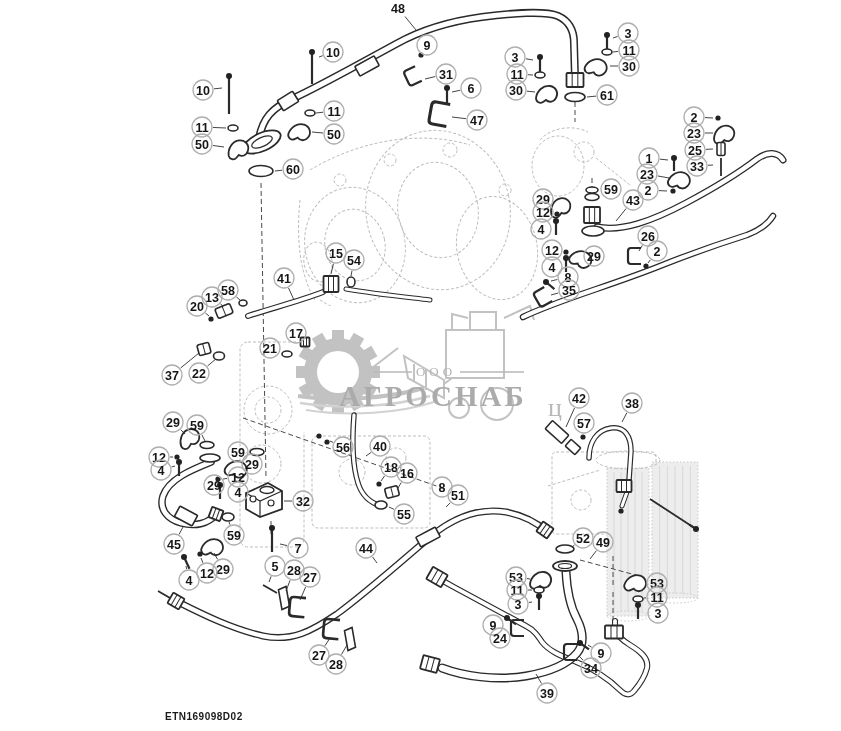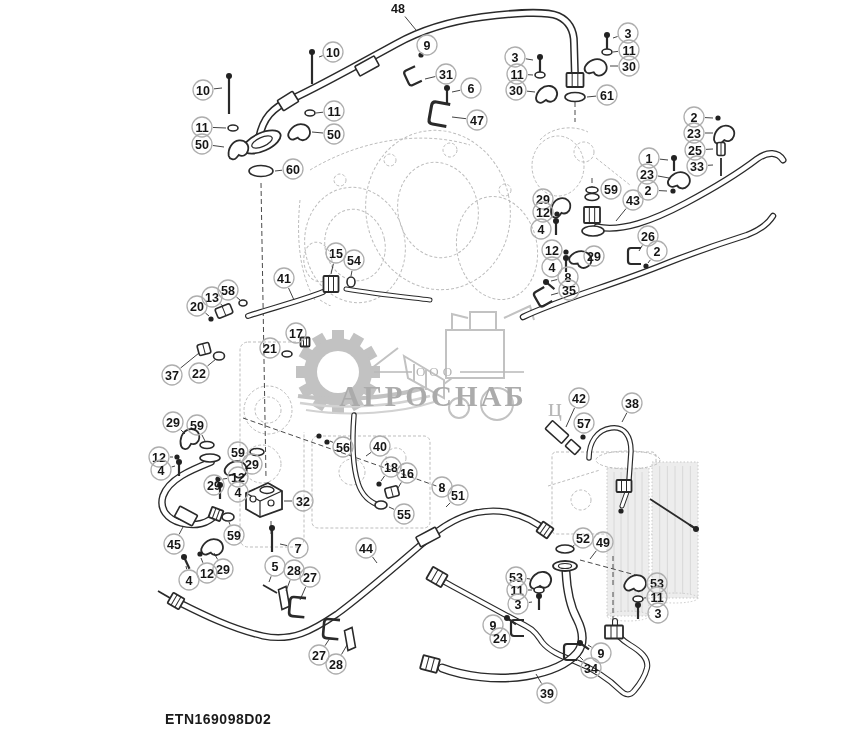--- a/index.html
+++ b/index.html
@@ -1,19 +1,19 @@
 <!DOCTYPE html>
 <html><head>
 <meta charset="utf-8">
 <style>
   html,body{margin:0;padding:0;background:#fff;}
   #canvas{position:relative;width:841px;height:731px;background:#ffffff;overflow:hidden;
           font-family:"Liberation Sans",sans-serif;}
   #art{position:absolute;left:0;top:0;}
-  #footer-code{position:absolute;left:165px;top:711px;font-size:14px;font-weight:bold;
+  #footer-code{position:absolute;left:165px;top:711px;font-size:10px;font-weight:bold;
                color:#1a1a1a;letter-spacing:.5px;font-family:"Liberation Sans",sans-serif;}
 </style>
 </head>
 <body>
 
 <div id="canvas">
   <svg id="art" width="841" height="731" viewBox="0 0 841 731">
       <g>
         <ellipse stroke="#bdbdbd" fill="none" stroke-width="1" stroke-dasharray="3 2" cx="355" cy="245" rx="50" ry="58" transform="rotate(-12 355 245)"></ellipse>
         <ellipse stroke="#bdbdbd" fill="none" stroke-width="1" stroke-dasharray="3 2" cx="355" cy="245" rx="30" ry="36" transform="rotate(-12 355 245)"></ellipse>

